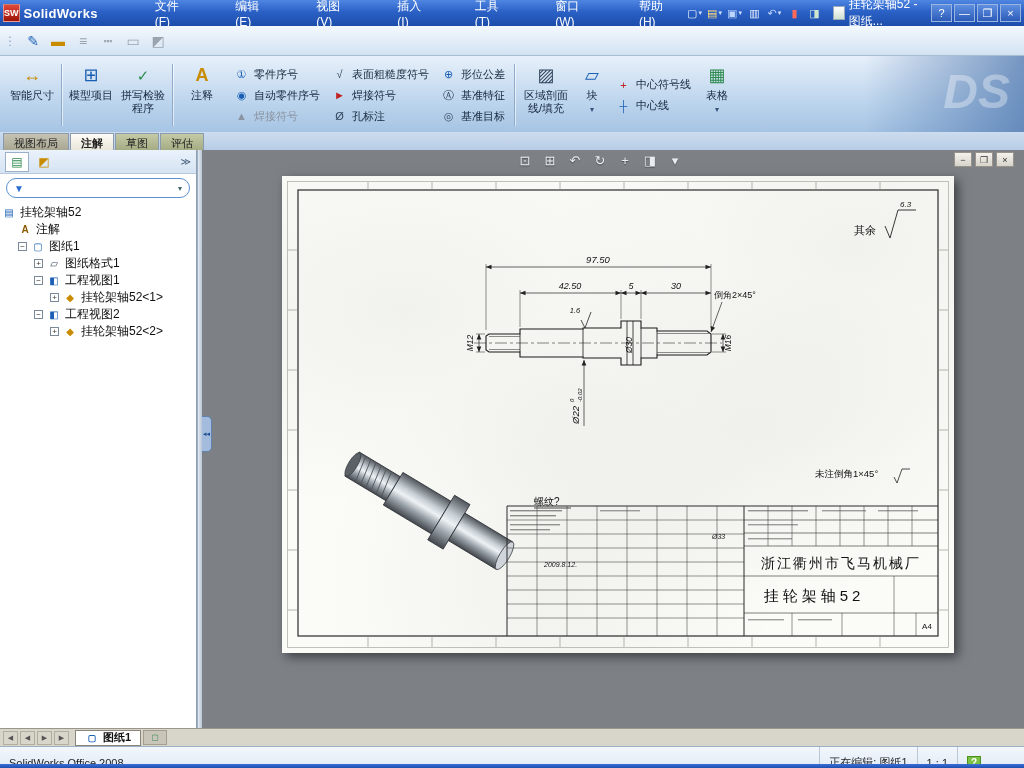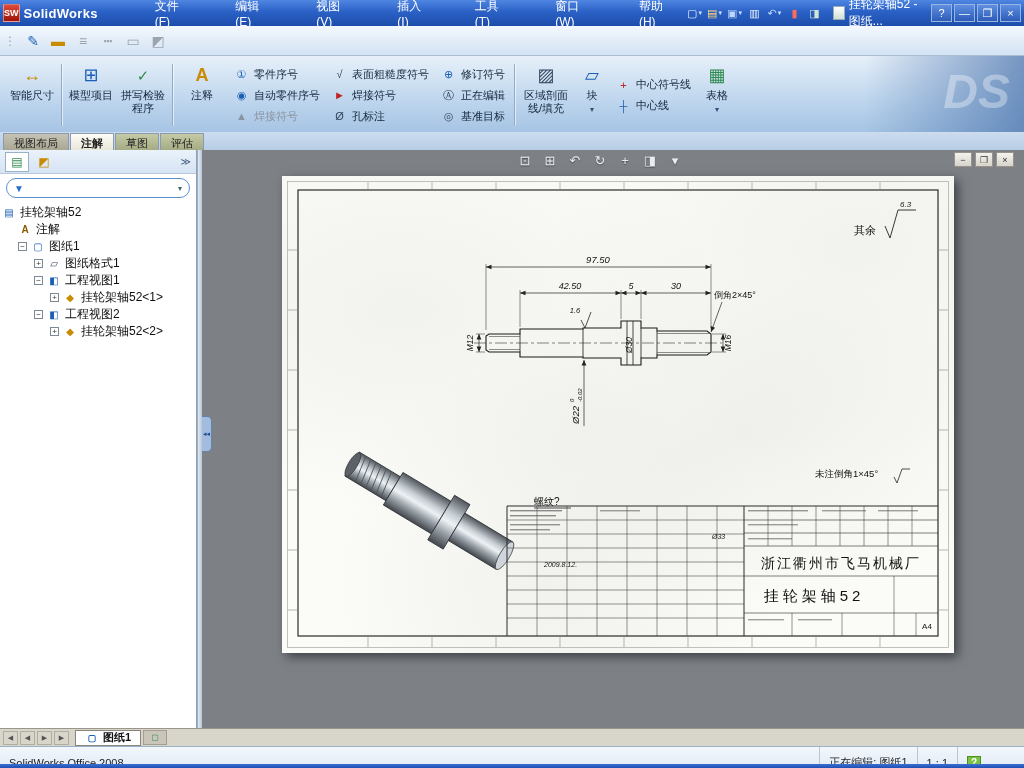--- a/index.html
+++ b/index.html
@@ -237,25 +237,25 @@
         <span>焊接符号</span>
       </div>
       <div class="rsmall">
         <span class="sicon c-ink">Ø</span>
         <span>孔标注</span>
       </div>
     </div>
     <div class="rstack">
       <div class="rsmall">
         <span class="sicon c-blue">⊕</span>
-        <span>修订符号</span>
+        <span>形位公差</span>
       </div>
       <div class="rsmall">
         <span class="sicon c-ink">Ⓐ</span>
-        <span>正在编辑</span>
+        <span>基准特征</span>
       </div>
       <div class="rsmall">
         <span class="sicon c-ink">◎</span>
         <span>基准目标</span>
       </div>
     </div>
     <div class="rsep"></div>
     <div class="rbig" style="width:56px">
       <div class="bigicon c-ink">▨</div>
       <span>区域剖面线/填充</span>

